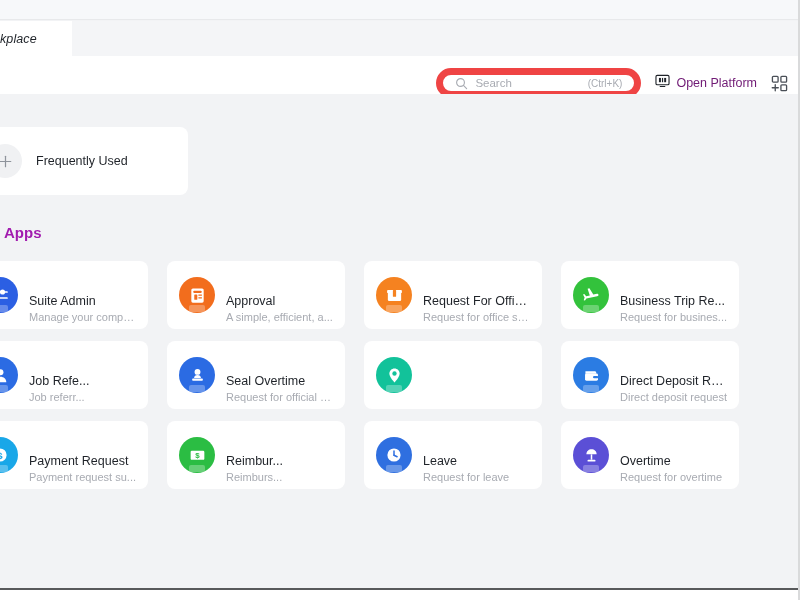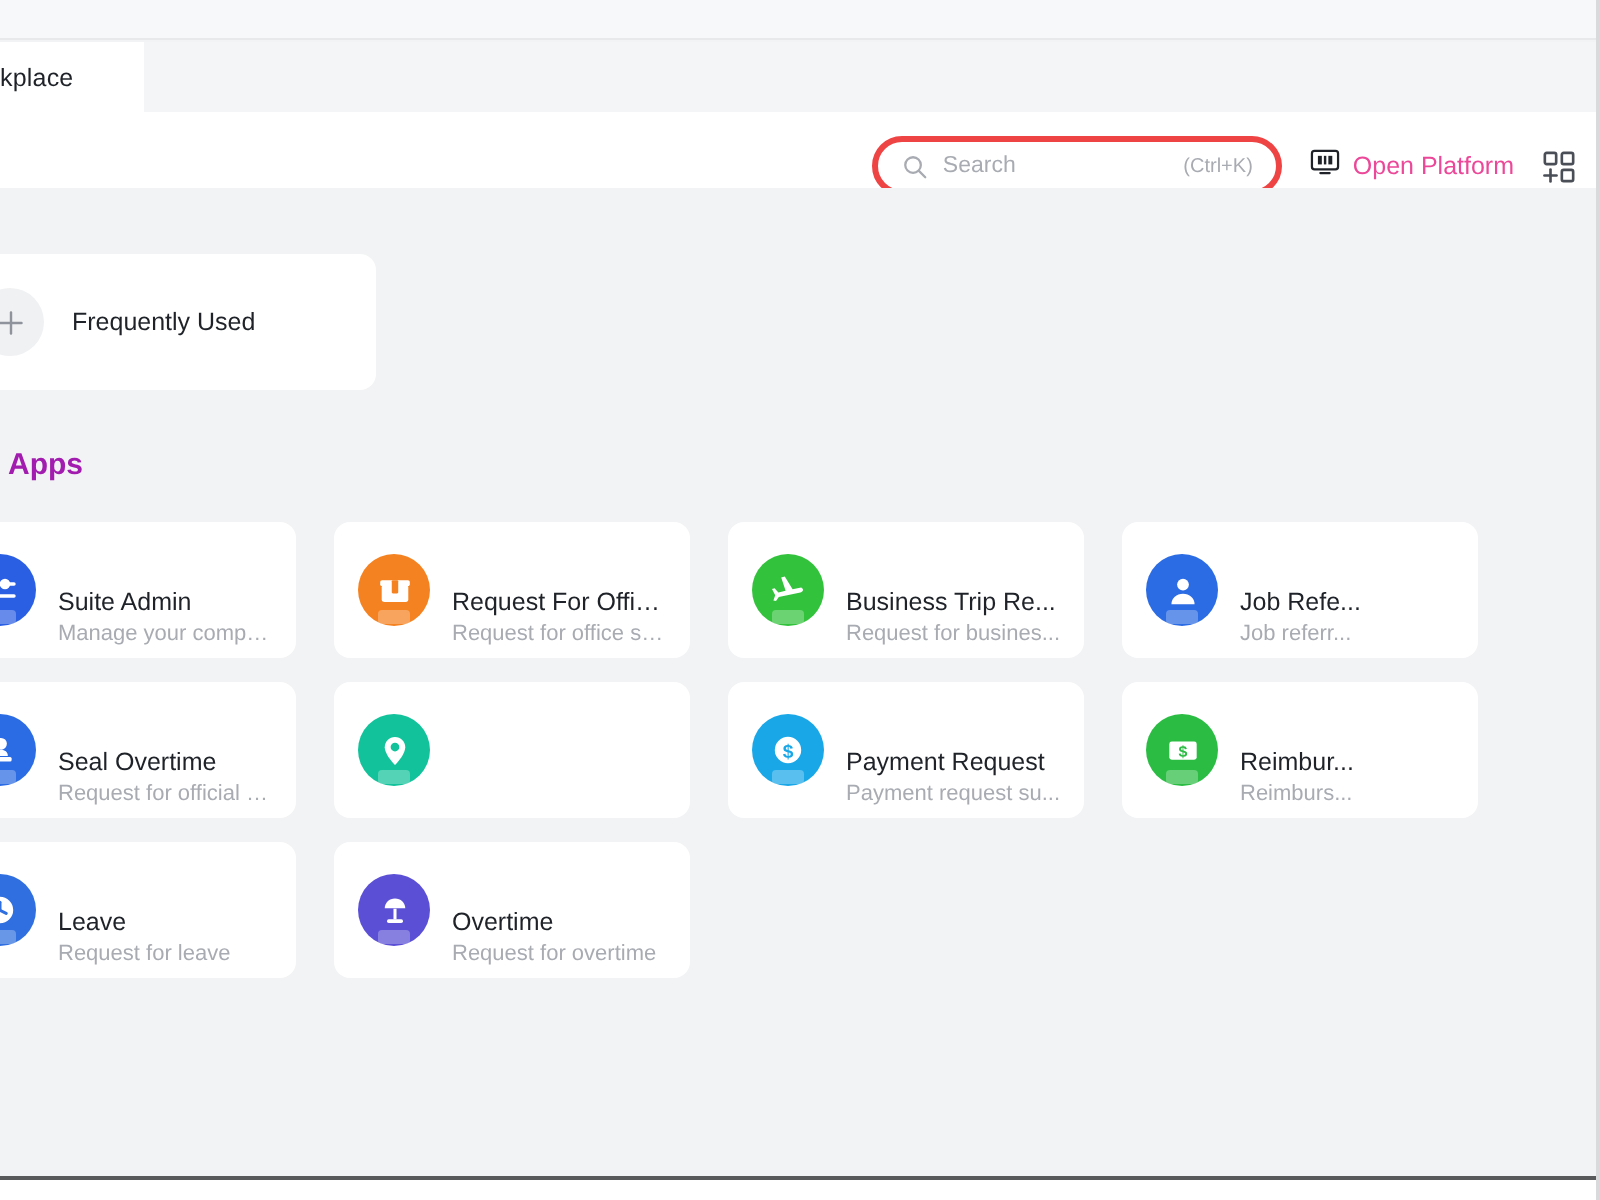--- a/index.html
+++ b/index.html
@@ -20,20 +20,21 @@
     position: absolute; left: 0; top: 0;
     width: 800px; height: 20px;
     background: #f7f8fa;
     border-bottom: 1px solid #e8e9eb;
   }
   
   .tab-bar {
     position: absolute; left: 0; top: 21px;
     width: 800px; height: 35px;
     background: #ffffff;
+    font-style: italic;
   }
   .tab-strip-bg {
     position: absolute; left: 72px; top: 0;
     width: 728px; height: 35px;
     background: #f4f5f7;
   }
   .tab-active {
     position: absolute; left: 0; top: 0;
     width: 72px; height: 35px;
     background: #ffffff;
@@ -54,21 +55,21 @@
     background: #ffffff;
     display: flex; align-items: center;
     justify-content: flex-end;
   }
   .header-right {
     display: flex; align-items: center; gap: 14px;
     padding-right: 12px;
   }
   .search-box {
     width: 205px; height: 30px;
-    border: 3px solid #ef4444;
+    border: 7px solid #ef4444;
     border-radius: 15px;
     display: flex; align-items: center;
     padding: 0 12px;
     background: #ffffff;
   }
   .search-icon { flex: 0 0 auto; margin-right: 7px; display: flex; }
   .search-input {
     border: none; outline: none;
     font-family: "Liberation Sans", sans-serif;
     font-size: 11.5px;
@@ -80,21 +81,21 @@
   .search-input::placeholder { color: #a8abb2; }
   .search-kbd {
     font-size: 10px; color: #a8abb2;
     white-space: nowrap; margin-left: 4px;
   }
   .open-platform {
     display: flex; align-items: center; gap: 6px;
     cursor: pointer;
   }
   .open-platform-label {
-    font-size: 12.5px; color: #ec4899;
+    font-size: 12.5px; color: #701a75;
     white-space: nowrap;
   }
   .grid-add-icon { display: flex; align-items: center; cursor: pointer; }
   
   .content {
     position: absolute; left: 0; top: 94px;
     width: 800px; height: 478px;
     background: #f2f3f5;
     overflow: hidden;
   }
@@ -255,20 +256,35 @@
               <circle cx="12.5" cy="7" r="2.6" fill="white"></circle>
               <circle cx="7" cy="13" r="2.6" fill="white"></circle>
             </svg>
           </span>
           <span class="app-text">
             <span class="app-name">Suite Admin</span>
             <span class="app-desc">Manage your compa...</span>
           </span>
         </div>
         <div class="app-card">
+          <span class="app-icon" style="background: rgb(242, 109, 29);">
+            <svg width="19" height="19" viewBox="0 0 20 20">
+              <rect x="3.5" y="2.5" width="13" height="15" rx="1.6" fill="white"></rect>
+              <rect x="5.8" y="5" width="8.4" height="2.4" rx="0.6" fill="#f26d1d"></rect>
+              <rect x="6.6" y="9" width="3.2" height="5.6" rx="0.6" fill="#f26d1d"></rect>
+              <line x1="11.4" y1="9.6" x2="14.2" y2="9.6" stroke="#f26d1d" stroke-width="1.3" stroke-linecap="round"></line>
+              <line x1="11.4" y1="12.4" x2="14.2" y2="12.4" stroke="#f26d1d" stroke-width="1.3" stroke-linecap="round"></line>
+            </svg>
+          </span>
+          <span class="app-text">
+            <span class="app-name">Approval</span>
+            <span class="app-desc">A simple, efficient, a...</span>
+          </span>
+        </div>
+        <div class="app-card">
           <span class="app-icon" style="background: rgb(245, 130, 32);">
             <svg width="19" height="19" viewBox="0 0 20 20">
               <rect x="3" y="6.8" width="14" height="9" rx="1.4" fill="white"></rect>
               <rect x="2.2" y="4.3" width="15.6" height="3.2" rx="1" fill="white"></rect>
               <rect x="8.3" y="4.3" width="3.4" height="7" rx="0.6" fill="#f58220"></rect>
             </svg>
           </span>
           <span class="app-text">
             <span class="app-name">Request For Offic...</span>
             <span class="app-desc">Request for office su...</span>
@@ -309,20 +325,33 @@
             <span class="app-name">Seal Overtime</span>
             <span class="app-desc">Request for official s...</span>
           </span>
         </div>
         <div class="app-card">
           <span class="app-icon" style="background: rgb(18, 194, 154);">
             <svg width="19" height="19" viewBox="0 0 20 20">
               <path d="M10 2.6c-3 0-5.4 2.4-5.4 5.4 0 4 5.4 9.4 5.4 9.4s5.4-5.4 5.4-9.4c0-3-2.4-5.4-5.4-5.4z" fill="white"></path>
               <circle cx="10" cy="7.9" r="2.3" fill="#12c29a"></circle>
             </svg>
+          </span>
+        </div>
+        <div class="app-card">
+          <span class="app-icon" style="background: rgb(43, 124, 227);">
+            <svg width="19" height="19" viewBox="0 0 20 20">
+              <path d="M3.6 5.4h9.8c.9 0 1.6.7 1.6 1.6v1.2H3.6z" fill="white"></path>
+              <rect x="3.2" y="7.8" width="13.6" height="7.6" rx="1.5" fill="white"></rect>
+              <rect x="11.6" y="10.4" width="5.6" height="2.6" rx="1.2" fill="#2b7ce3"></rect>
+            </svg>
+          </span>
+          <span class="app-text">
+            <span class="app-name">Direct Deposit Re...</span>
+            <span class="app-desc">Direct deposit request</span>
           </span>
         </div>
         <div class="app-card">
           <span class="app-icon" style="background: rgb(25, 167, 232);">
             <svg width="20" height="20" viewBox="0 0 20 20">
               <circle cx="10" cy="10" r="6.6" fill="white"></circle>
               <text x="10" y="14.1" text-anchor="middle" font-family="Liberation Sans, sans-serif" font-size="9.6" font-weight="bold" fill="#19a7e8">$</text>
             </svg>
           </span>
           <span class="app-text">

